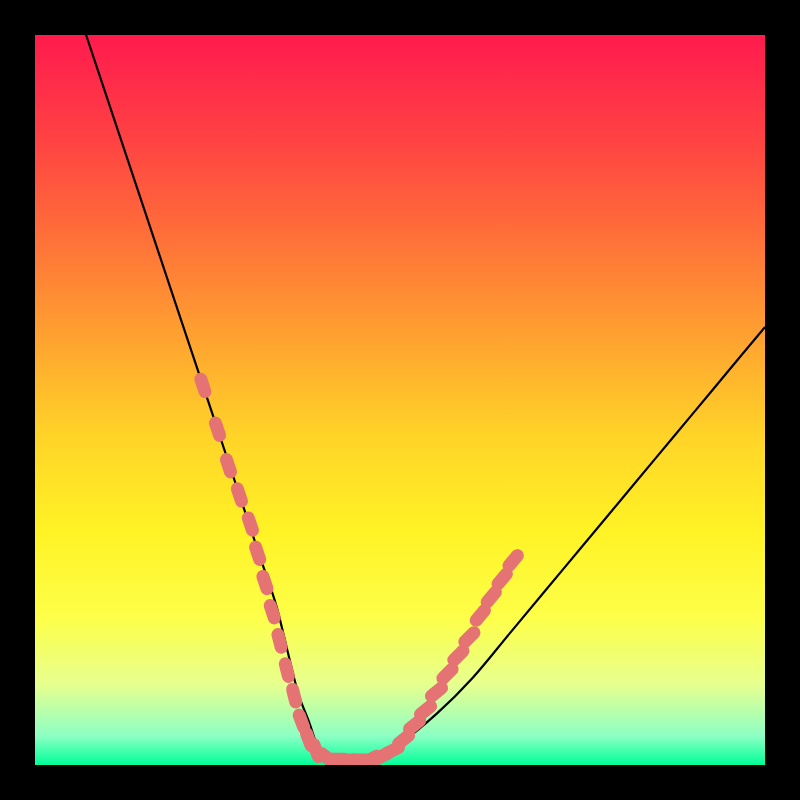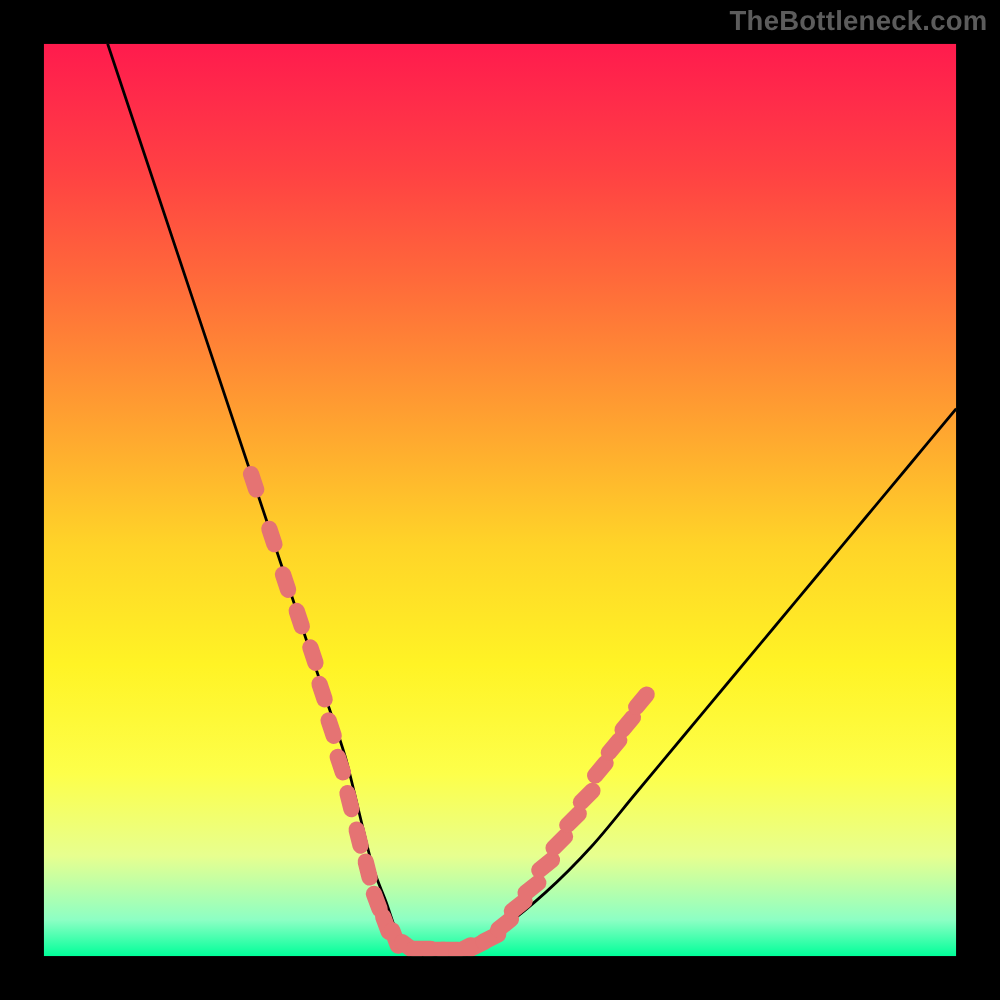--- a/index.html
+++ b/index.html
@@ -61,21 +61,20 @@
     left: 0; top: 0;
     width: 100%;
     height: 100%;
   }
 </style>
 </head>
 <body>
 
 <div class="frame">
 
-  <div class="watermark">TheBottleneck.com</div>
 
   <div class="plot-area">
     <div class="gradient-bg"></div>
 
     <svg class="svg-layer" viewBox="0 0 730 730" preserveAspectRatio="none">
       <g id="curve-group">
           <path d="M 51.1 0 C 55.96666666666667 14.600000000000003 70.56666666666666 58.40000000000002 80.3 87.60000000000002 C 90.03333333333333 116.80000000000003 99.76666666666667 146.00000000000006 109.5 175.20000000000005 C 119.23333333333333 204.40000000000003 128.96666666666664 233.60000000000002 138.7 262.8 C 148.43333333333334 292 158.16666666666666 321.2 167.9 350.4 C 177.63333333333335 379.59999999999997 189.8 416.1 197.10000000000002 438 C 204.40000000000003 459.9 206.83333333333331 467.19999999999993 211.7 481.79999999999995 C 216.56666666666666 496.4 221.43333333333334 511 226.3 525.6 C 231.16666666666669 540.2 236.64166666666668 554.8 240.9 569.4 C 245.15833333333333 584 248.2 598.6 251.85 613.2 C 255.5 627.8000000000001 259.15000000000003 644.8333333333334 262.8 657 C 266.45 669.1666666666666 270.1 676.4666666666667 273.75 686.2 C 277.4 695.9333333333334 280.44166666666666 708.7083333333333 284.7 715.4 C 288.9583333333333 722.0916666666667 291.99999999999994 724.525 299.29999999999995 726.35 C 306.59999999999997 728.1750000000001 317.55 729.3916666666667 328.5 726.35 C 339.45 723.3083333333334 352.8333333333333 716.0083333333333 365 708.1 C 377.1666666666667 700.1916666666667 389.33333333333337 689.85 401.50000000000006 678.9 C 413.66666666666674 667.9499999999999 425.83333333333337 655.7833333333333 438 642.4 C 450.16666666666663 629.0166666666667 462.33333333333337 613.2 474.5 598.6 C 486.66666666666663 584 498.83333333333326 569.4 510.99999999999994 554.8 C 523.1666666666666 540.1999999999999 535.3333333333334 525.6 547.5 511 C 559.6666666666666 496.4 571.8333333333334 481.79999999999995 584 467.2 C 596.1666666666666 452.6 608.3333333333334 438 620.5 423.40000000000003 C 632.6666666666666 408.80000000000007 644.8333333333334 394.20000000000005 657 379.6 C 669.1666666666666 365 681.3333333333334 350.4 693.5 335.79999999999995 C 705.6666666666666 321.19999999999993 723.9166666666666 299.3 730 292" fill="none" stroke="#000000" stroke-width="2.2"></path>
         </g>
       <g id="marker-group">
           <rect x="154.9" y="343.9" width="26" height="13" rx="6.5" ry="6.5" fill="#e57373" transform="rotate(71.56505117707796 167.9 350.4)"></rect>

